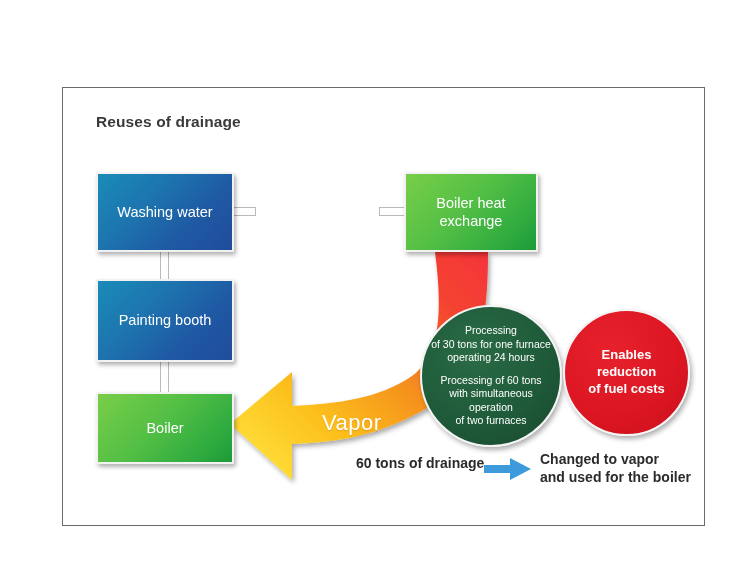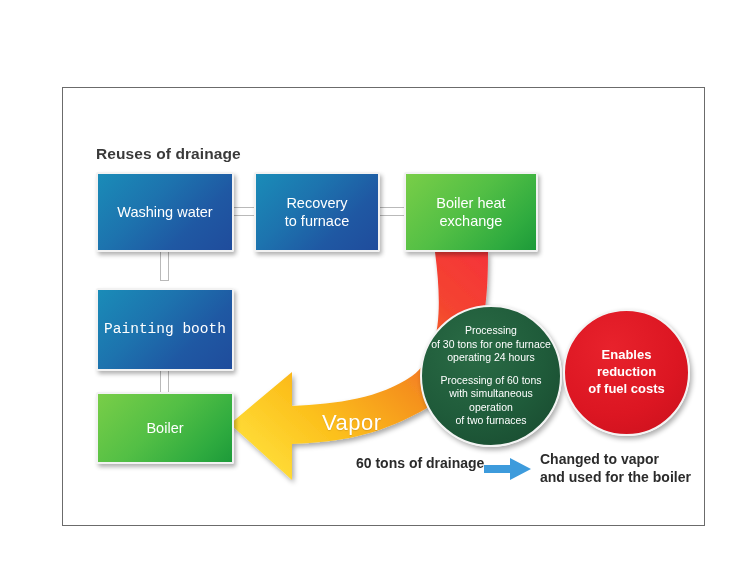--- a/index.html
+++ b/index.html
@@ -35,21 +35,20 @@
   
   #title {
     position: absolute;
     left: 96px;
     top: 113px;
     font-size: 15.5px;
     font-weight: bold;
     color: #3a3a3a;
     letter-spacing: 0.1px;
     white-space: nowrap;
-    margin-top: 32px;
   }
 
   
   .pbox {
     position: absolute;
     box-sizing: border-box;
     border: 2px solid #f2f2f2;
     border-radius: 2px;
     display: flex;
     align-items: center;
@@ -65,21 +64,21 @@
   .blue {
     background: linear-gradient(135deg, #1a8cb8 0%, #1d73ae 38%, #1f58a3 70%, #1f4c9c 100%);
   }
   .green {
     background: linear-gradient(135deg, #79ce48 0%, #53bf45 45%, #2fab3f 80%, #1d9a39 100%);
   }
 
   #box-washing   { left: 96px;  top: 172px; width: 138px; height: 80px; }
   #box-recovery  { left: 254px; top: 172px; width: 126px; height: 80px; }
   #box-heat      { left: 404px; top: 172px; width: 134px; height: 80px; }
-  #box-painting  { left: 96px;  top: 288px; width: 138px; height: 83px; font-family: Liberation Mono, monospace; }
+  #box-painting  { left: 96px;  top: 279px; width: 138px; height: 83px; }
   #box-boiler    { left: 96px;  top: 392px; width: 138px; height: 72px; }
 
   
   .conn {
     position: absolute;
     background: #ffffff;
     border: 1px solid #b9b9b9;
     box-sizing: border-box;
     z-index: 2;
   }
@@ -215,26 +214,20 @@
              L 62 154
              C 108 152, 150 146, 182 124
              C 212 102, 212 54, 205 0 Z" fill="url(#vgrad)" filter="url(#vshadow)"></path>
   </svg>
   <div id="vapor-label">Vapor</div>
 
   <div class="pbox blue" id="box-washing">
     <span class="lbl">Washing water</span>
   </div>
 
-  <div class="pbox blue" id="box-recovery">
-    <span class="lbl">
-      <span>Recovery</span><br>
-      <span>to furnace</span>
-    </span>
-  </div>
 
   <div class="pbox green" id="box-heat">
     <span class="lbl">
       <span>Boiler heat</span><br>
       <span>exchange</span>
     </span>
   </div>
 
   <div class="pbox blue" id="box-painting">
     <span class="lbl">Painting booth</span>

